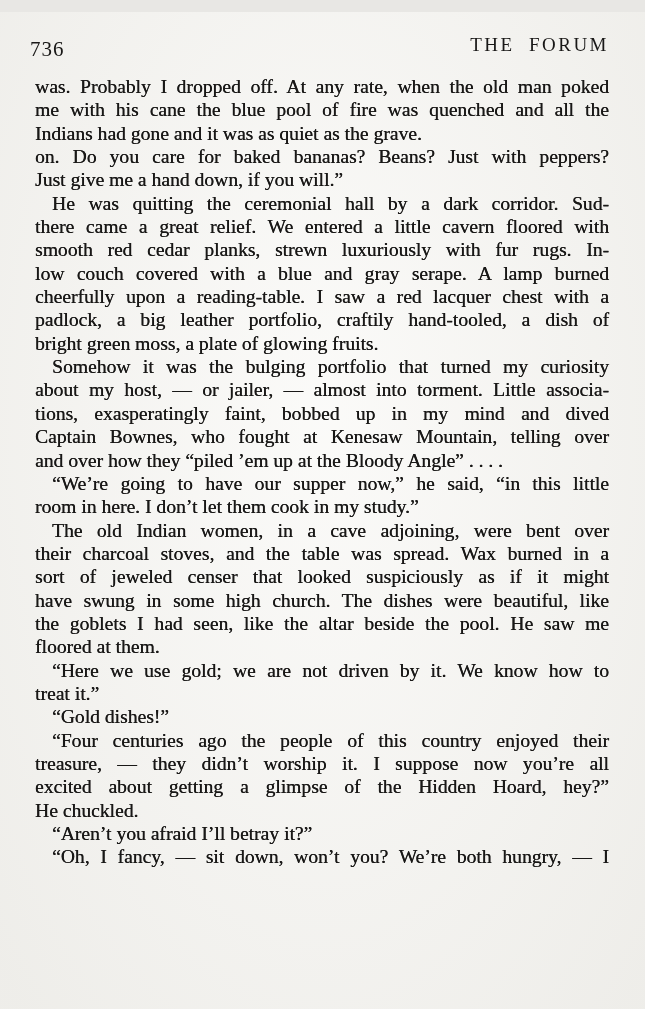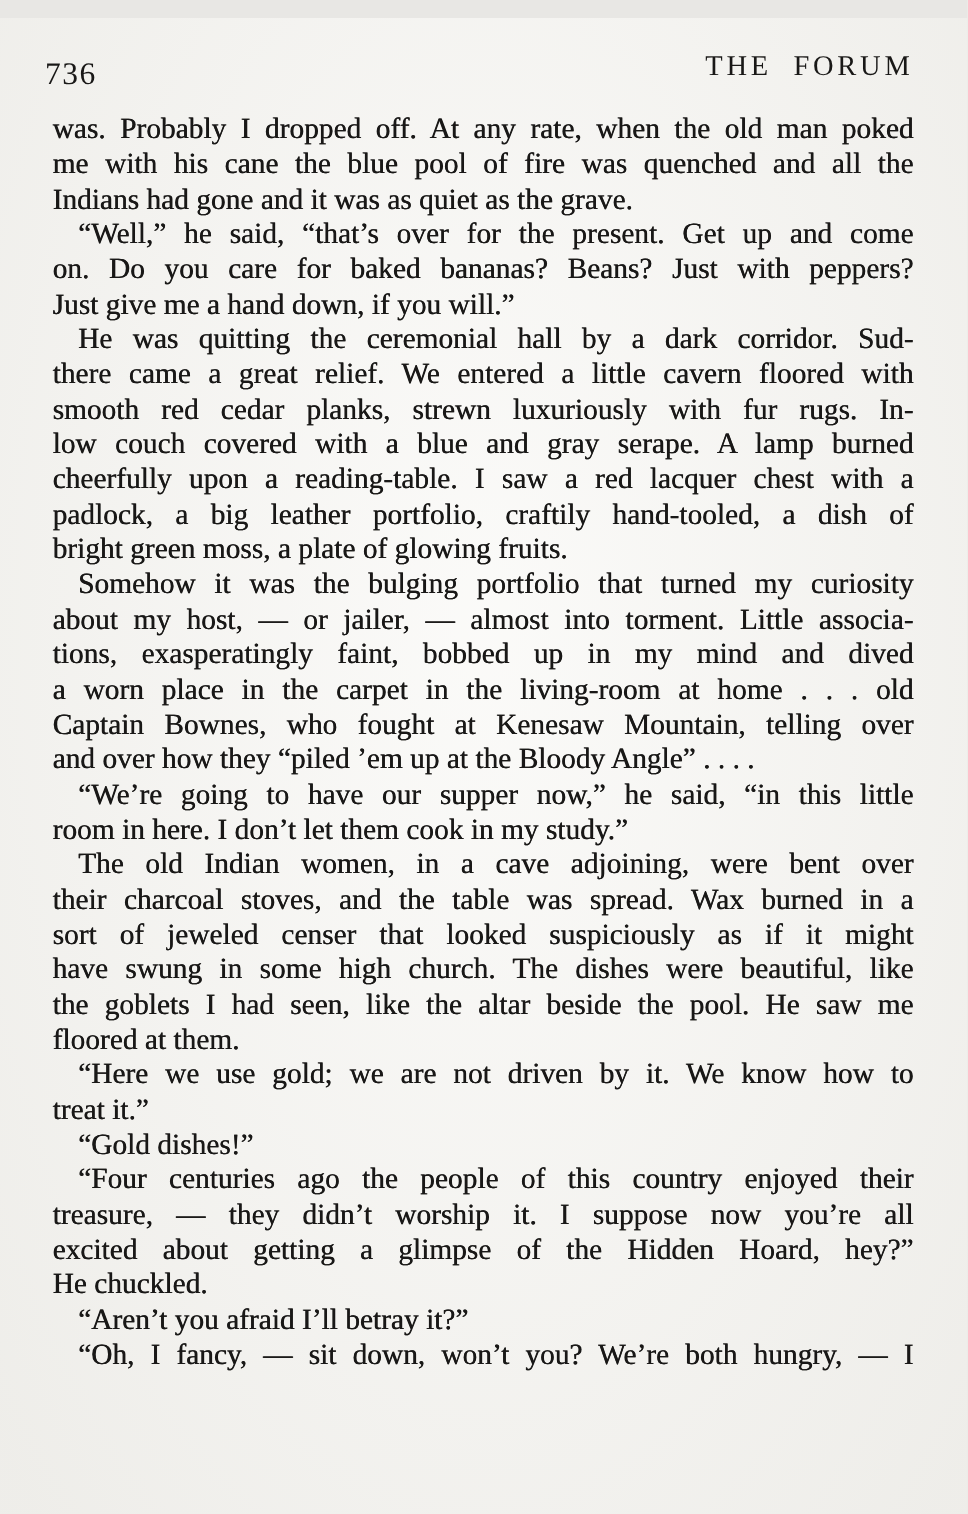--- a/index.html
+++ b/index.html
@@ -69,38 +69,36 @@
     <span class="page-number">736</span>
     <div class="head-title">THE FORUM</div>
   </div>
   <div class="body-text">
       <div class="para">
         <div class="line justify">was. Probably I dropped off. At any rate, when the old man poked</div>
         <div class="line justify">me with his cane the blue pool of fire was quenched and all the</div>
         <div class="line">Indians had gone and it was as quiet as the grave.</div>
       </div>
       <div class="para">
-        <div class="line justify indent">“Well,” he said, “that’s over for the present. Get up and come</div>
         <div class="line justify">on. Do you care for baked bananas? Beans? Just with peppers?</div>
         <div class="line">Just give me a hand down, if you will.”</div>
       </div>
       <div class="para">
         <div class="line justify indent">He was quitting the ceremonial hall by a dark corridor. Sud-</div>
         <div class="line justify">there came a great relief. We entered a little cavern floored with</div>
         <div class="line justify">smooth red cedar planks, strewn luxuriously with fur rugs.  In-</div>
         <div class="line justify">low couch covered with a blue and gray serape. A lamp burned</div>
         <div class="line justify">cheerfully upon a reading-table. I saw a red lacquer chest with a</div>
         <div class="line justify">padlock, a big leather portfolio, craftily hand-tooled, a dish of</div>
         <div class="line">bright green moss, a plate of glowing fruits.</div>
       </div>
       <div class="para">
         <div class="line justify indent">Somehow it was the bulging portfolio that turned my curiosity</div>
         <div class="line justify">about my host, — or jailer, — almost into torment. Little associa-</div>
         <div class="line justify">tions, exasperatingly faint, bobbed up in my mind and dived</div>
-        <div class="line justify">a worn place in the carpet in the living-room at home . . . old</div>
         <div class="line justify">Captain Bownes, who fought at Kenesaw Mountain, telling over</div>
         <div class="line">and over how they “piled ’em up at the Bloody Angle” . . . .</div>
       </div>
       <div class="para">
         <div class="line justify indent">“We’re going to have our supper now,” he said, “in this little</div>
         <div class="line">room in here. I don’t let them cook in my study.”</div>
       </div>
       <div class="para">
         <div class="line justify indent">The old Indian women, in a cave adjoining, were bent over</div>
         <div class="line justify">their charcoal stoves, and the table was spread. Wax burned in a</div>

